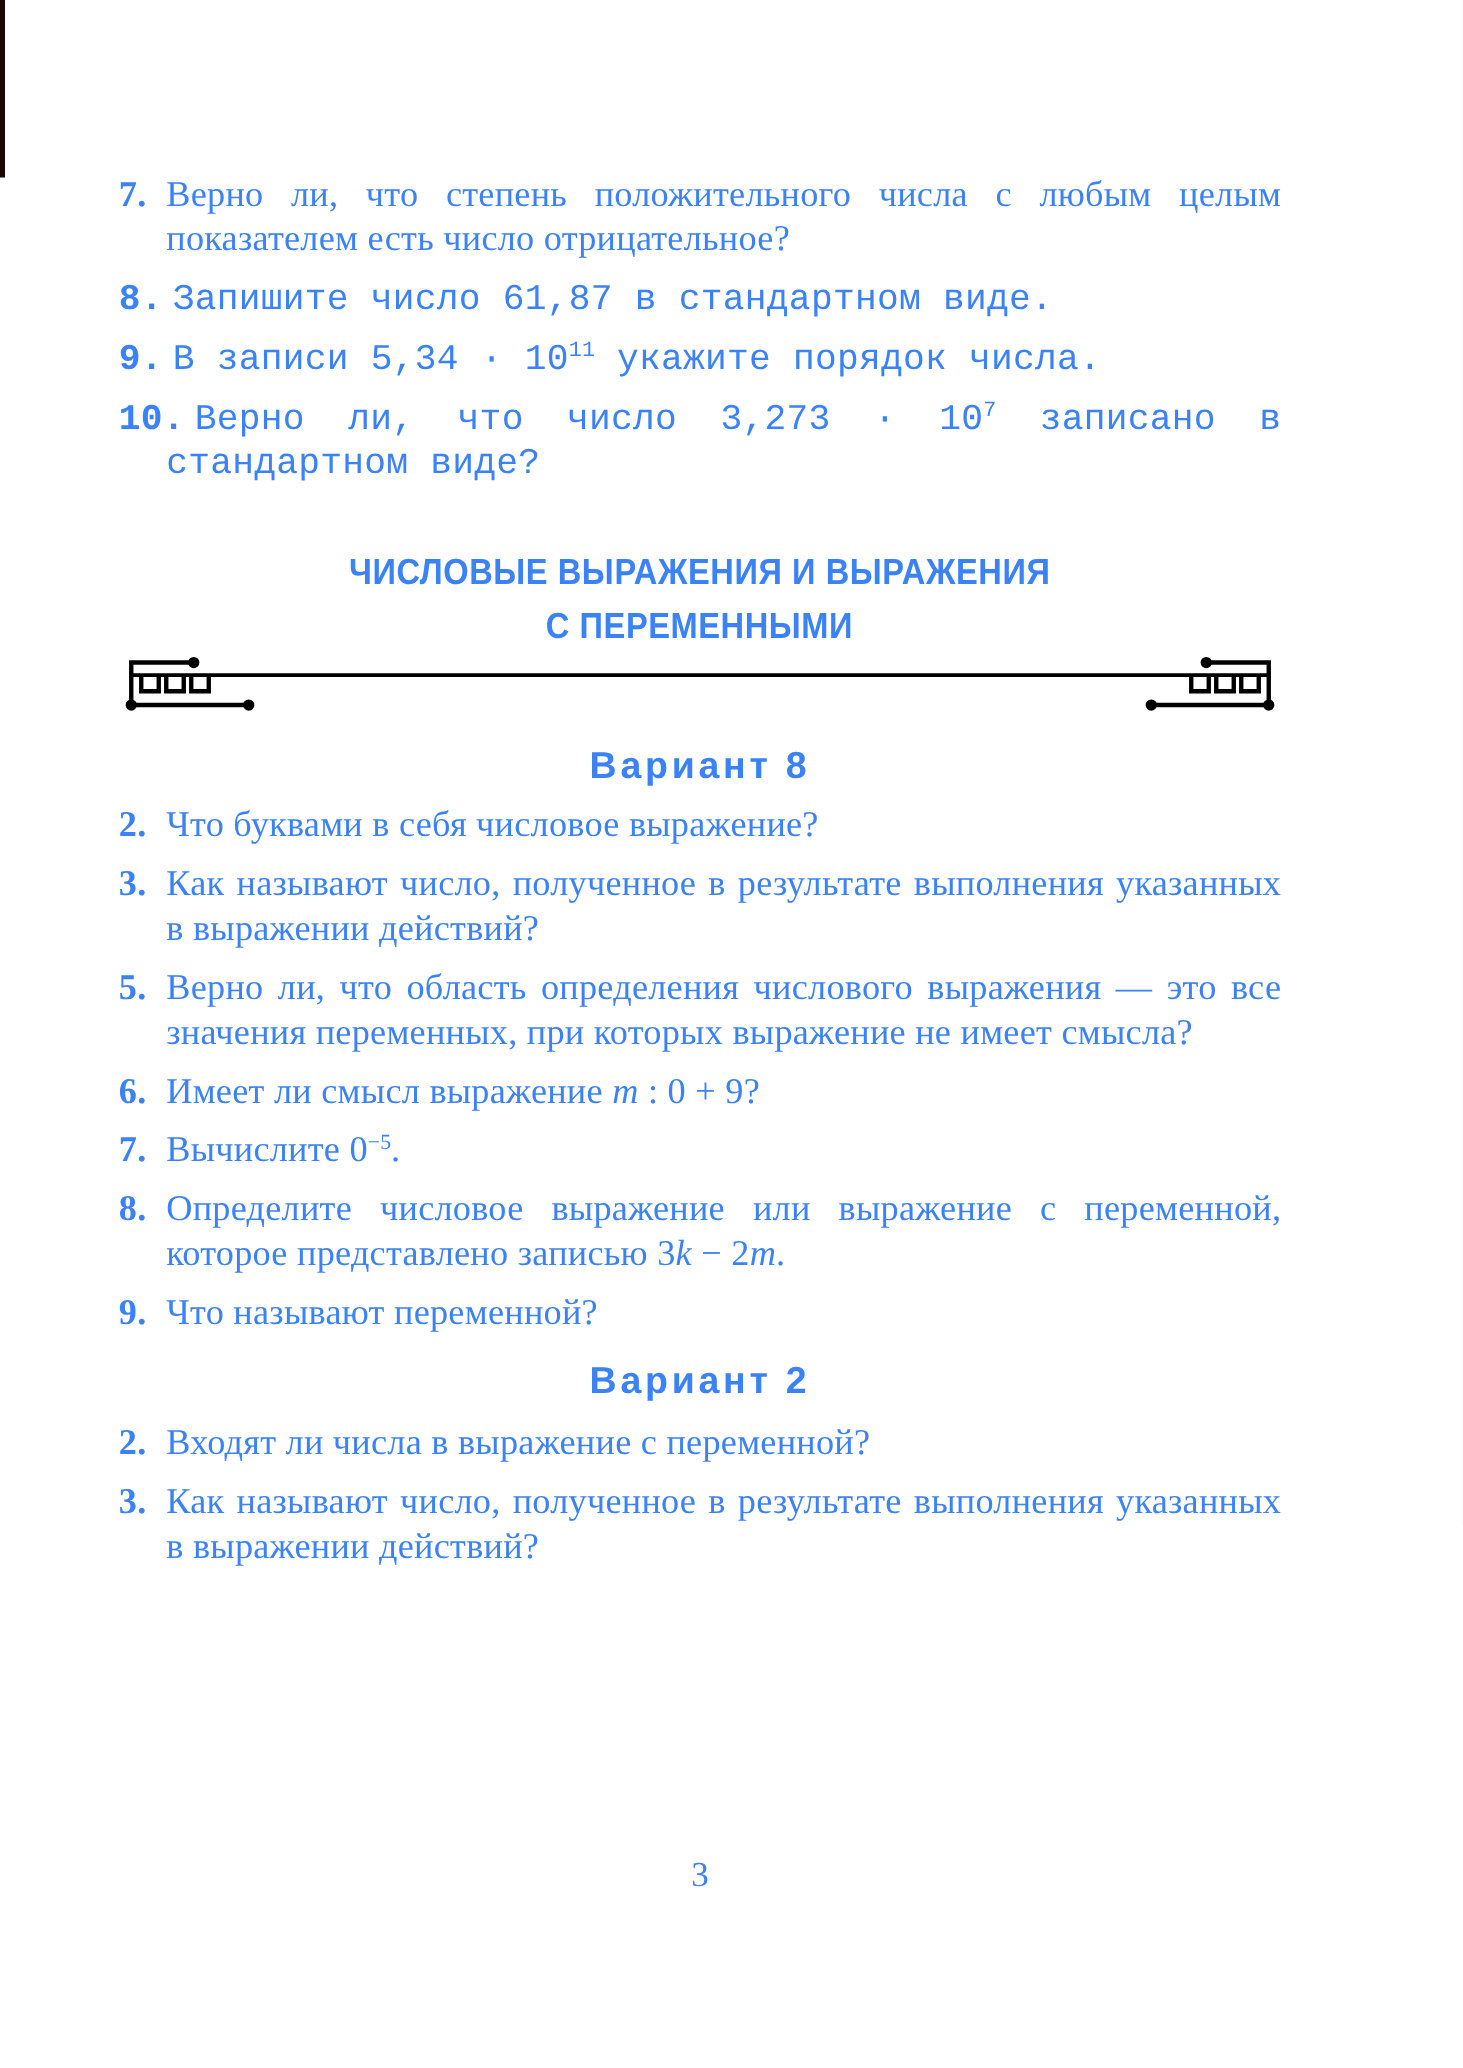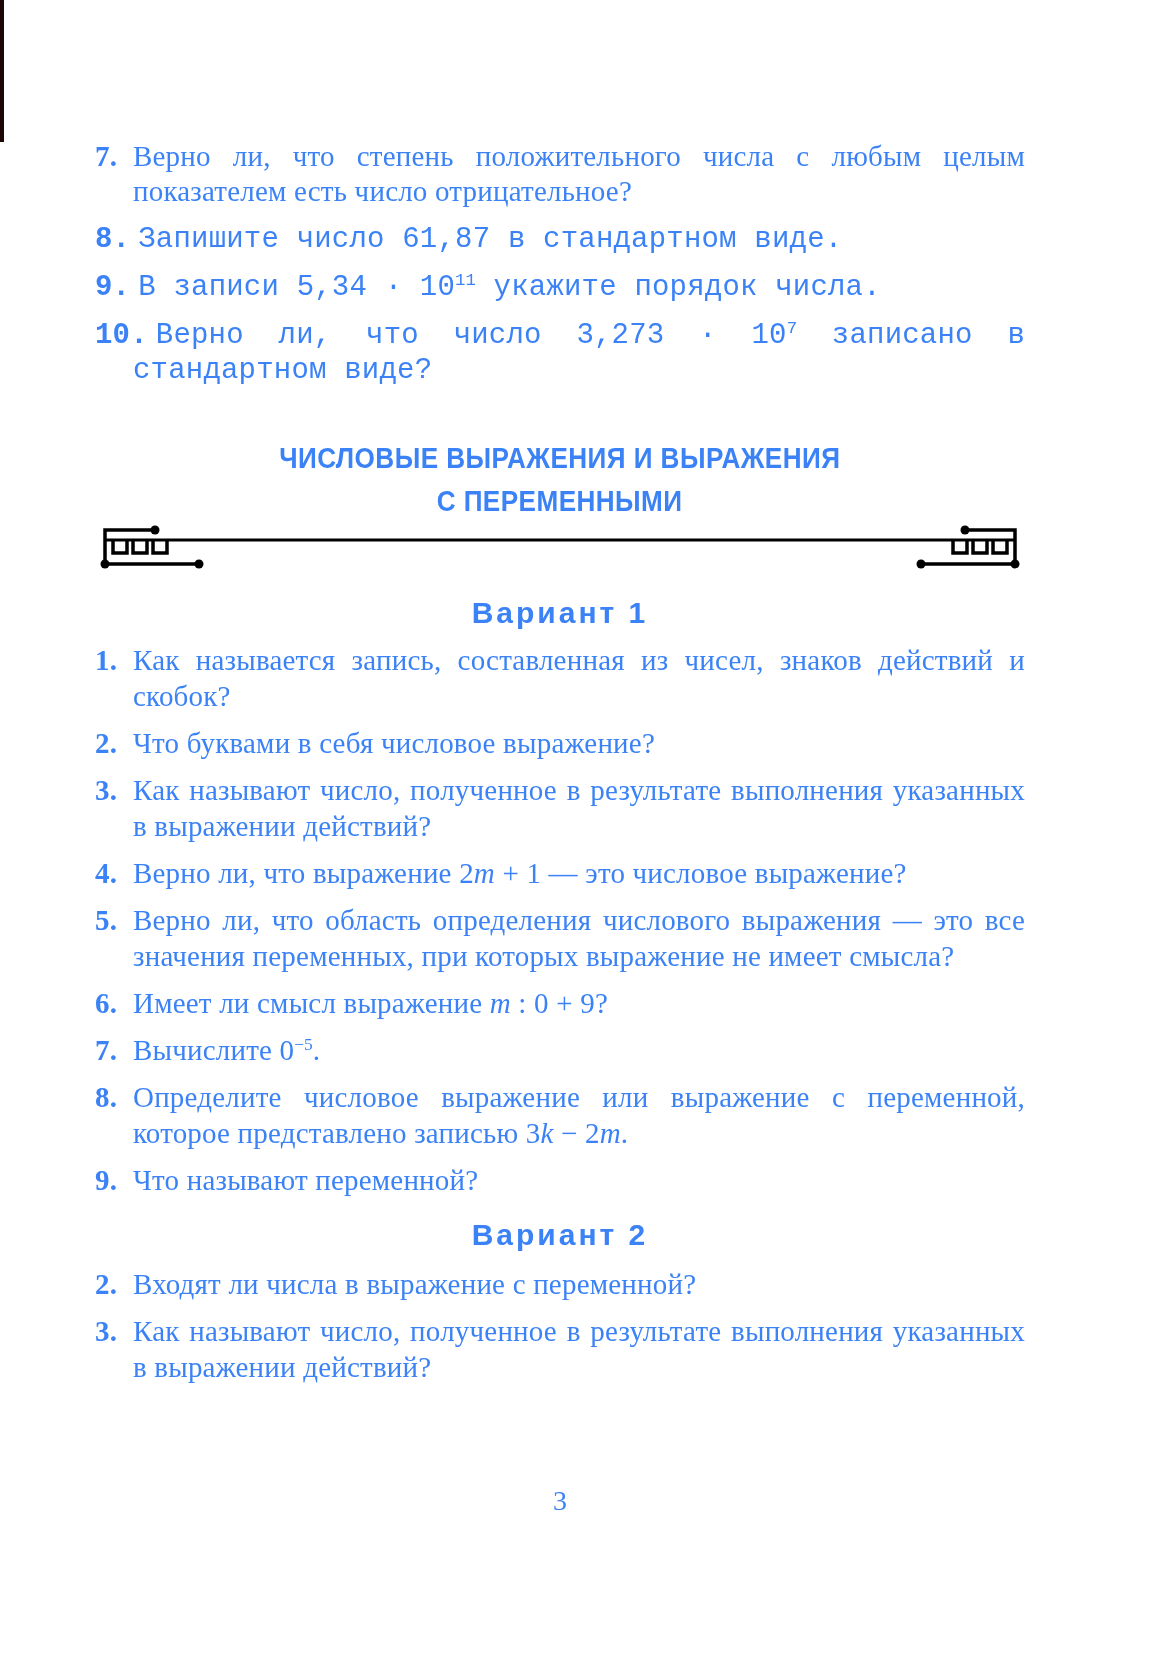--- a/index.html
+++ b/index.html
@@ -99,26 +99,24 @@
       <g fill="#000" stroke="none">
         <circle cx="60" cy="7" r="4.5"></circle>
         <circle cx="10" cy="41" r="4.5"></circle>
         <circle cx="104" cy="41" r="4.5"></circle>
         <circle cx="870" cy="7" r="4.5"></circle>
         <circle cx="826" cy="41" r="4.5"></circle>
         <circle cx="920" cy="41" r="4.5"></circle>
       </g>
     </svg>
 
-    <h2 class="variant-title v1">Вариант 1</h2>
+    <h2 class="variant-title v1">Вариант 8</h2>
     <ul class="qlist vlist v1list">
-        <li class="q"><span class="qnum">1.</span><span class="qtext">Как называется запись, составленная из чисел, знаков дей­ствий и скобок?</span></li>
         <li class="q"><span class="qnum">2.</span><span class="qtext">Что буквами в себя числовое выражение?</span></li>
         <li class="q"><span class="qnum">3.</span><span class="qtext">Как называют число, полученное в результате выполнения указанных в выражении действий?</span></li>
-        <li class="q"><span class="qnum">4.</span><span class="qtext">Верно ли, что выражение 2<i>m</i> + 1 — это числовое выражение?</span></li>
         <li class="q"><span class="qnum">5.</span><span class="qtext">Верно ли, что область определения числового выражения — это все значения переменных, при которых выражение не имеет смысла?</span></li>
         <li class="q"><span class="qnum">6.</span><span class="qtext">Имеет ли смысл выражение <i>m</i> : 0 + 9?</span></li>
         <li class="q"><span class="qnum">7.</span><span class="qtext">Вычислите 0<sup>−5</sup>.</span></li>
         <li class="q"><span class="qnum">8.</span><span class="qtext">Определите числовое выражение или выражение с перемен­ной, которое представлено записью 3<i>k</i> − 2<i>m</i>.</span></li>
         <li class="q"><span class="qnum">9.</span><span class="qtext">Что называют переменной?</span></li>
       </ul>
 
     <h2 class="variant-title v2">Вариант 2</h2>
     <ul class="qlist vlist v2list">
         <li class="q"><span class="qnum">2.</span><span class="qtext">Входят ли числа в выражение с переменной?</span></li>

